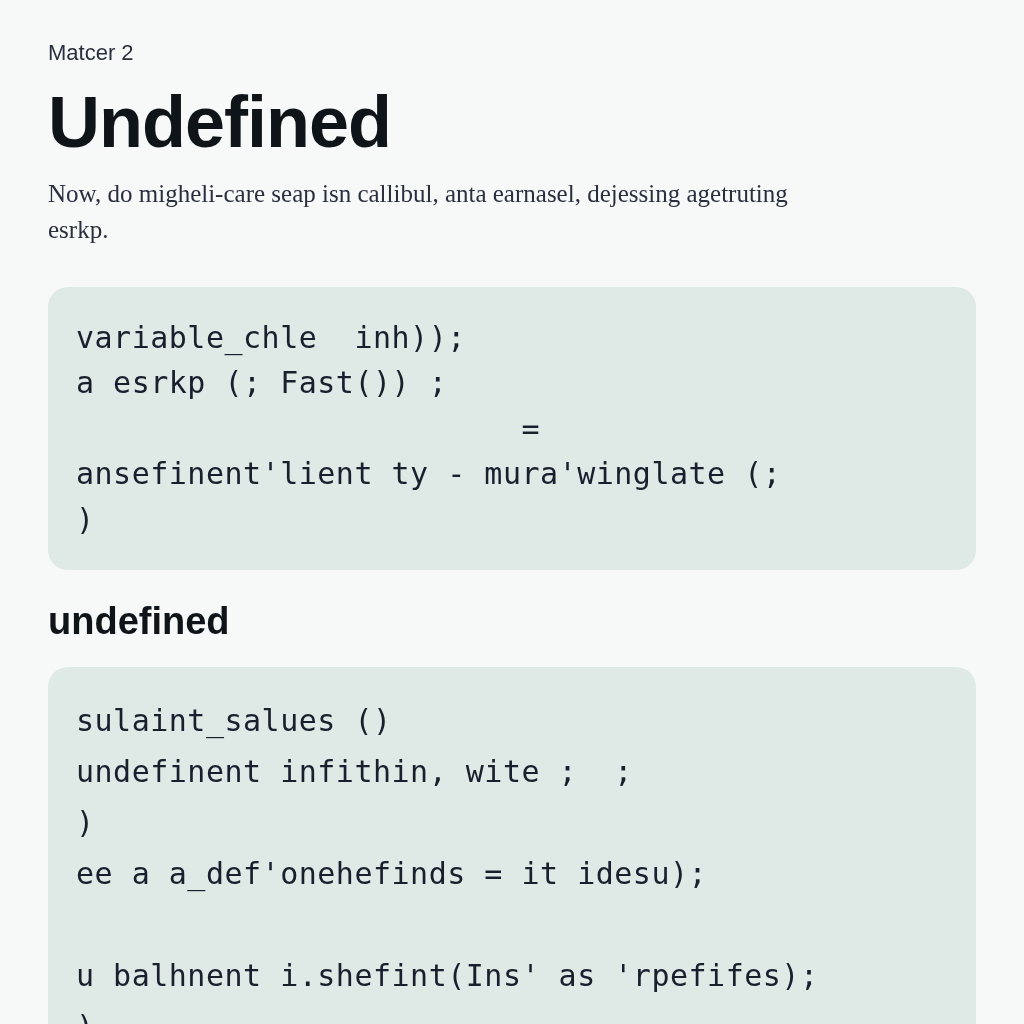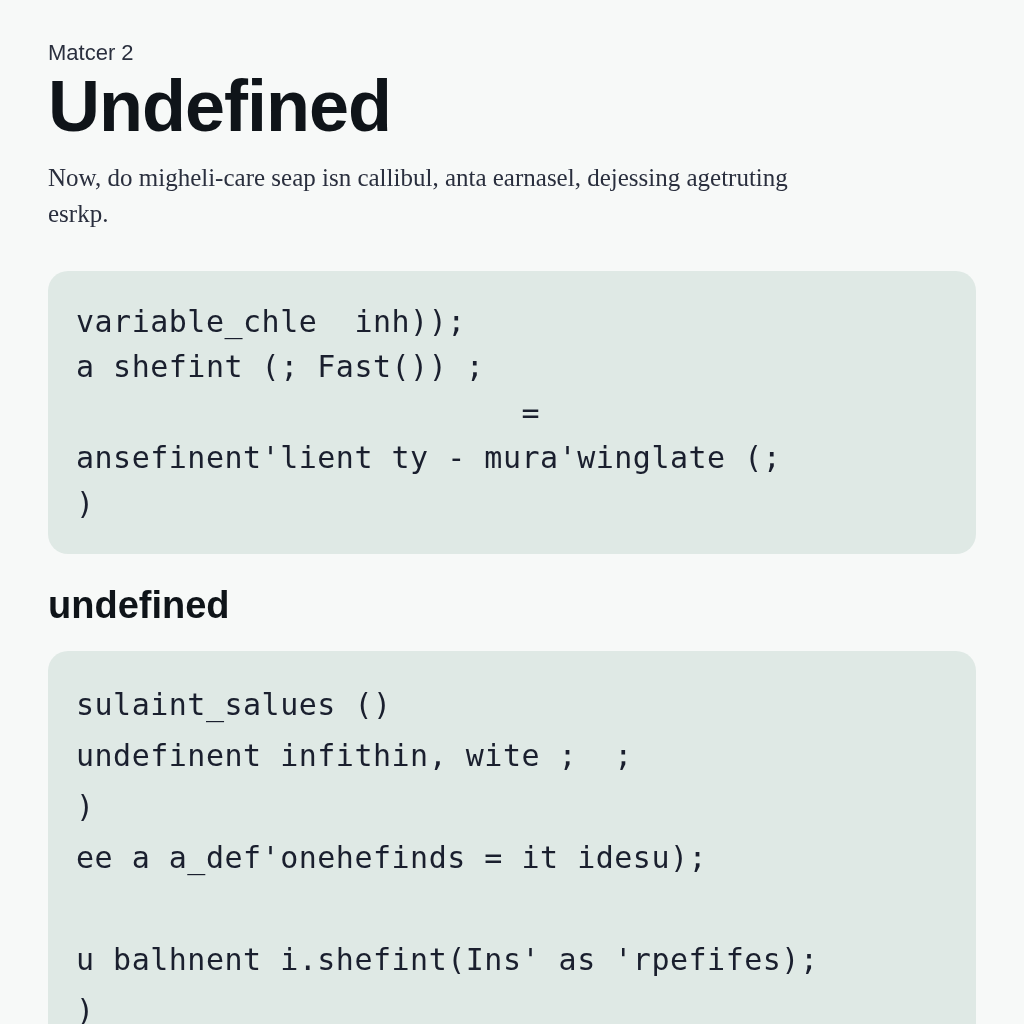--- a/index.html
+++ b/index.html
@@ -13,21 +13,21 @@
       background-color: #f7f9f8;
       font-family: -apple-system, BlinkMacSystemFont, "Segoe UI", Helvetica, Arial, sans-serif;
       padding: 40px 48px;
       color: #1a1f2e;
       overflow: hidden;
     }
     .eyebrow {
       font-size: 22px;
       font-weight: 400;
       color: #2a2f3e;
-      margin-bottom: 4px;
+      margin-bottom: 20px;
     }
     .page-title {
       font-size: 72px;
       font-weight: 800;
       color: #0f1419;
       letter-spacing: -1px;
       margin-bottom: 18px;
       line-height: 1;
     }
     .description {
@@ -70,21 +70,21 @@
       letter-spacing: 0.5px;
     }
   </style>
 </head>
 <body>
 
 <div class="eyebrow">Matcer 2</div>
 <h1 class="page-title">Undefined</h1>
 <p class="description">Now, do migheli-care seap isn callibul, anta earnasel, dejessing agetruting esrkp.</p>
 <pre class="code-block">variable_chle  inh));
-a shefint (; Fast()) ;
+a esrkp (; Fast()) ;
                         =
 ansefinent'lient ty - mura'winglate (;
 )</pre>
 <h2 class="subheading">undefined</h2>
 <pre class="code-block-2">sulaint_salues ()
 undefinent infithin, wite ;  ;
 )
 ee a a_def'onehefinds = it idesu);
 
 u balhnent i.shefint(Ins' as 'rpefifes);

